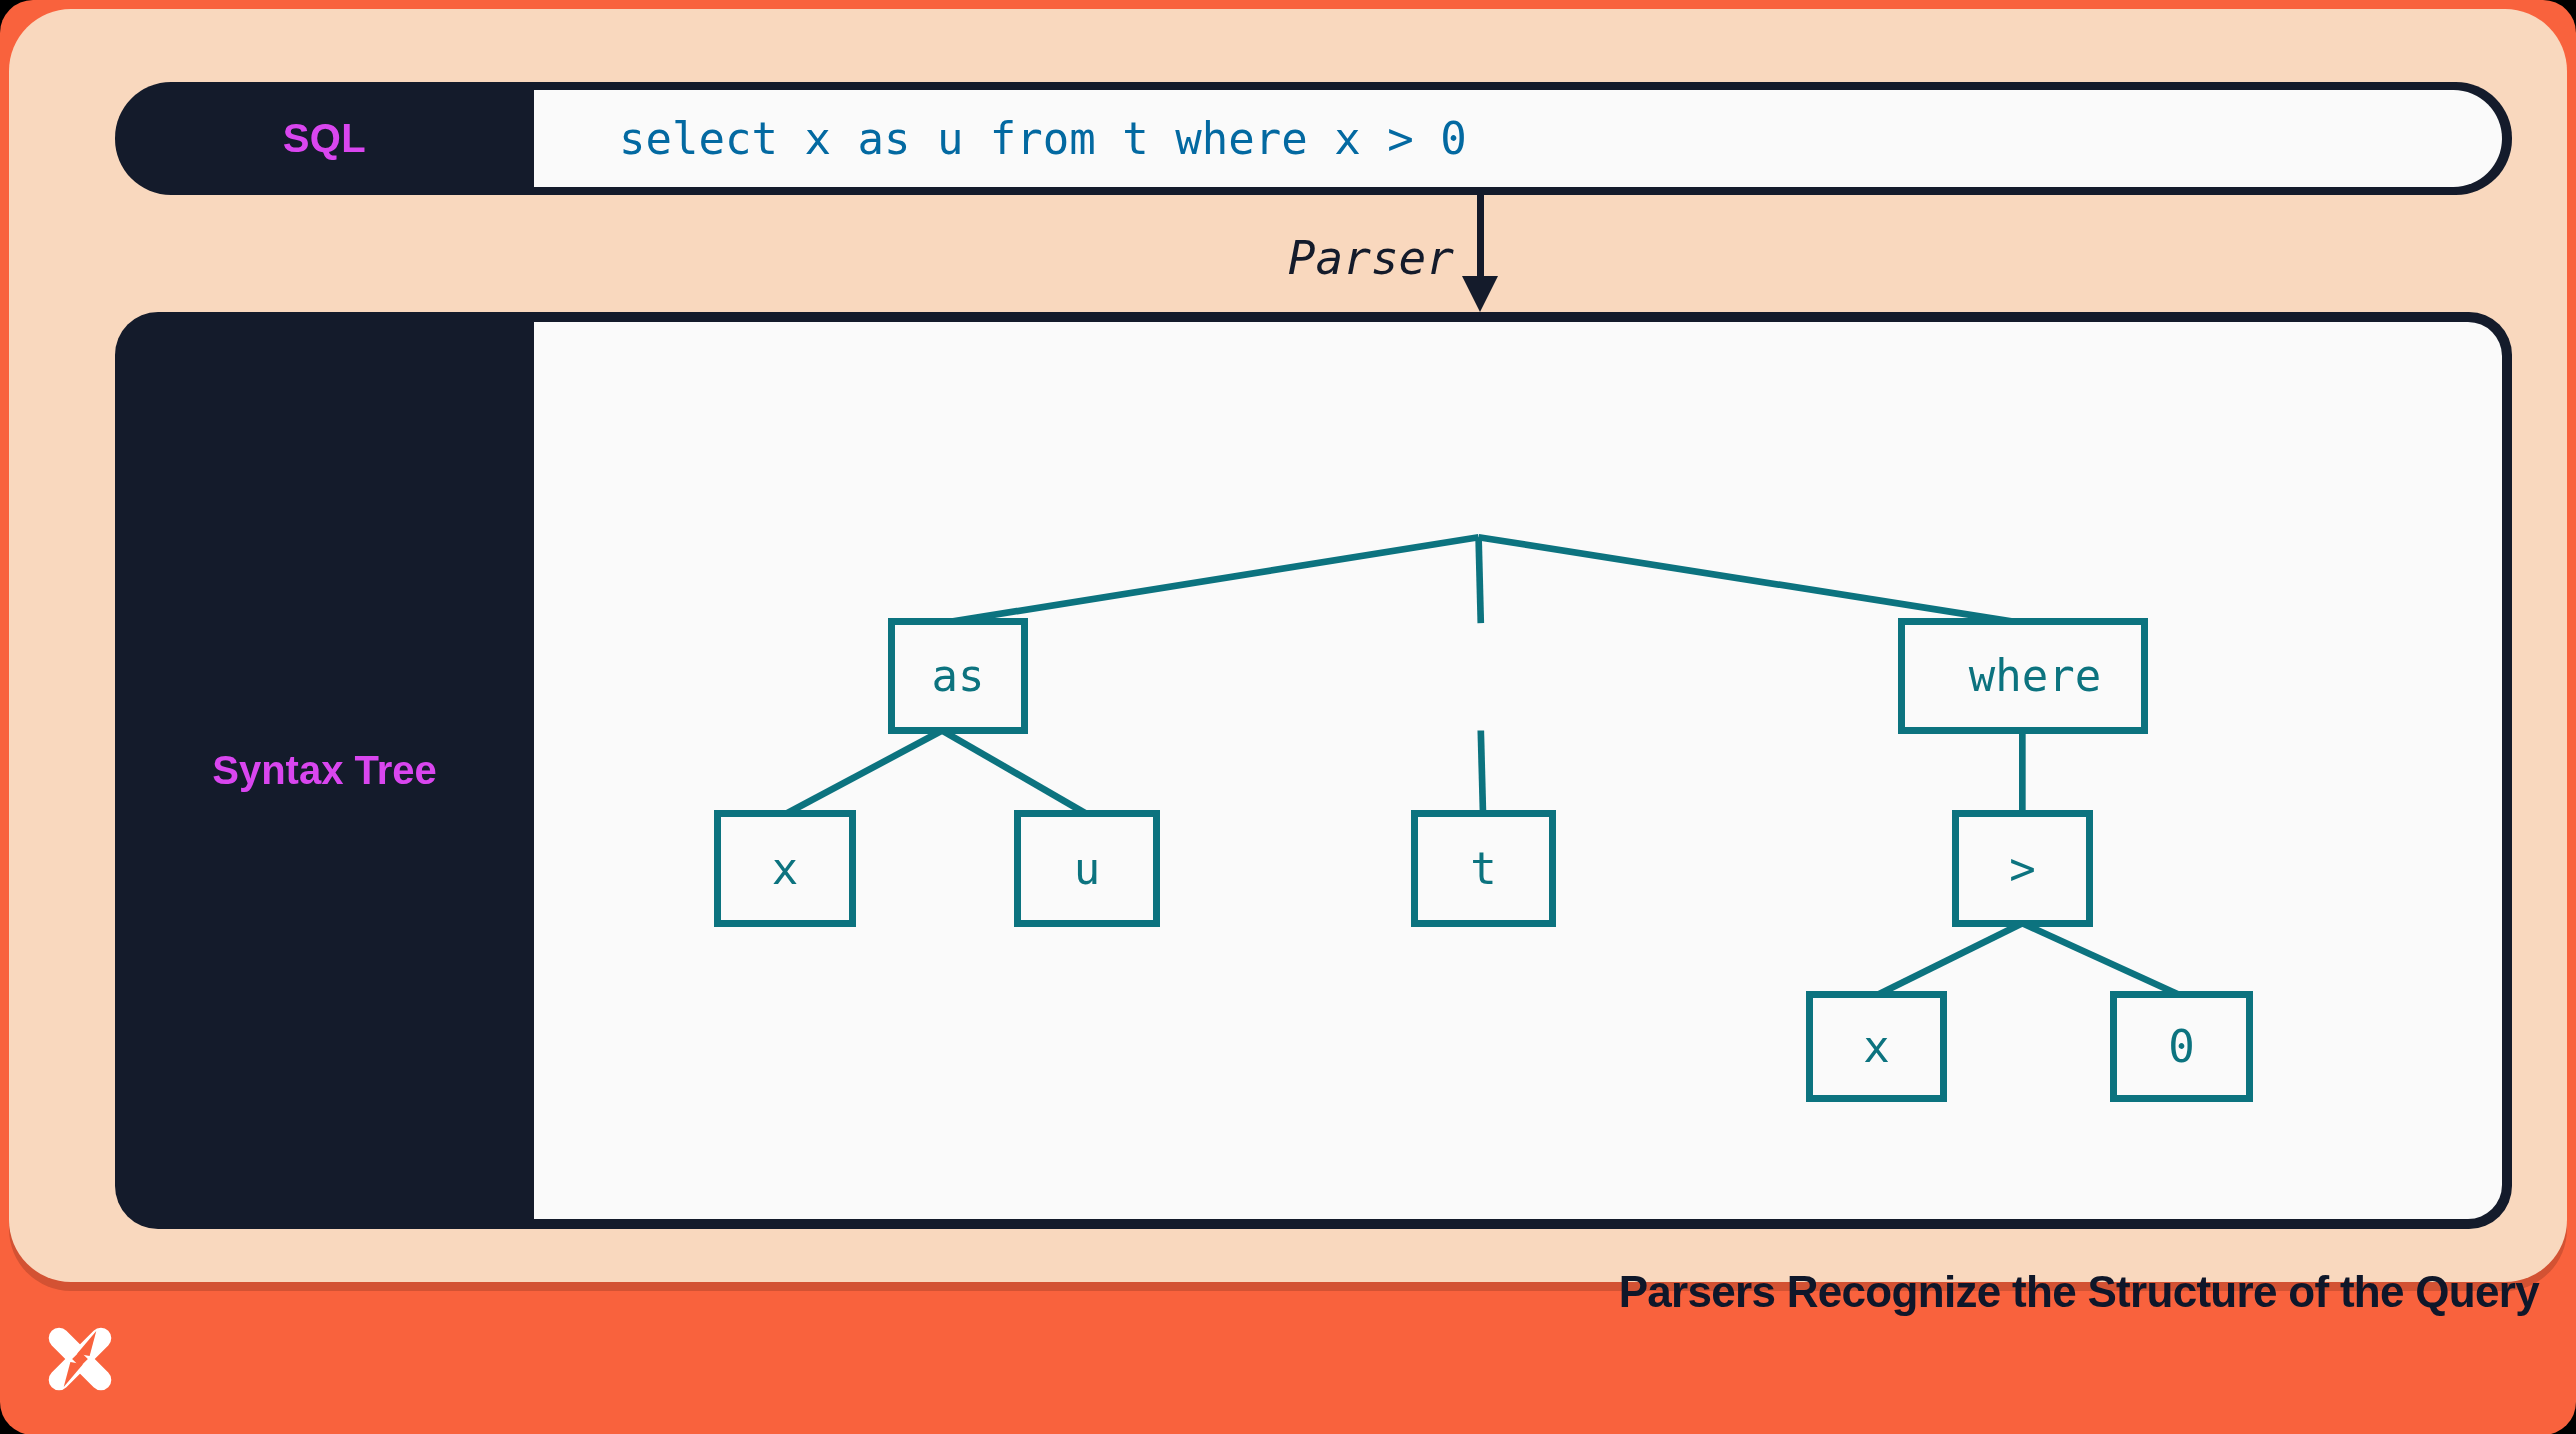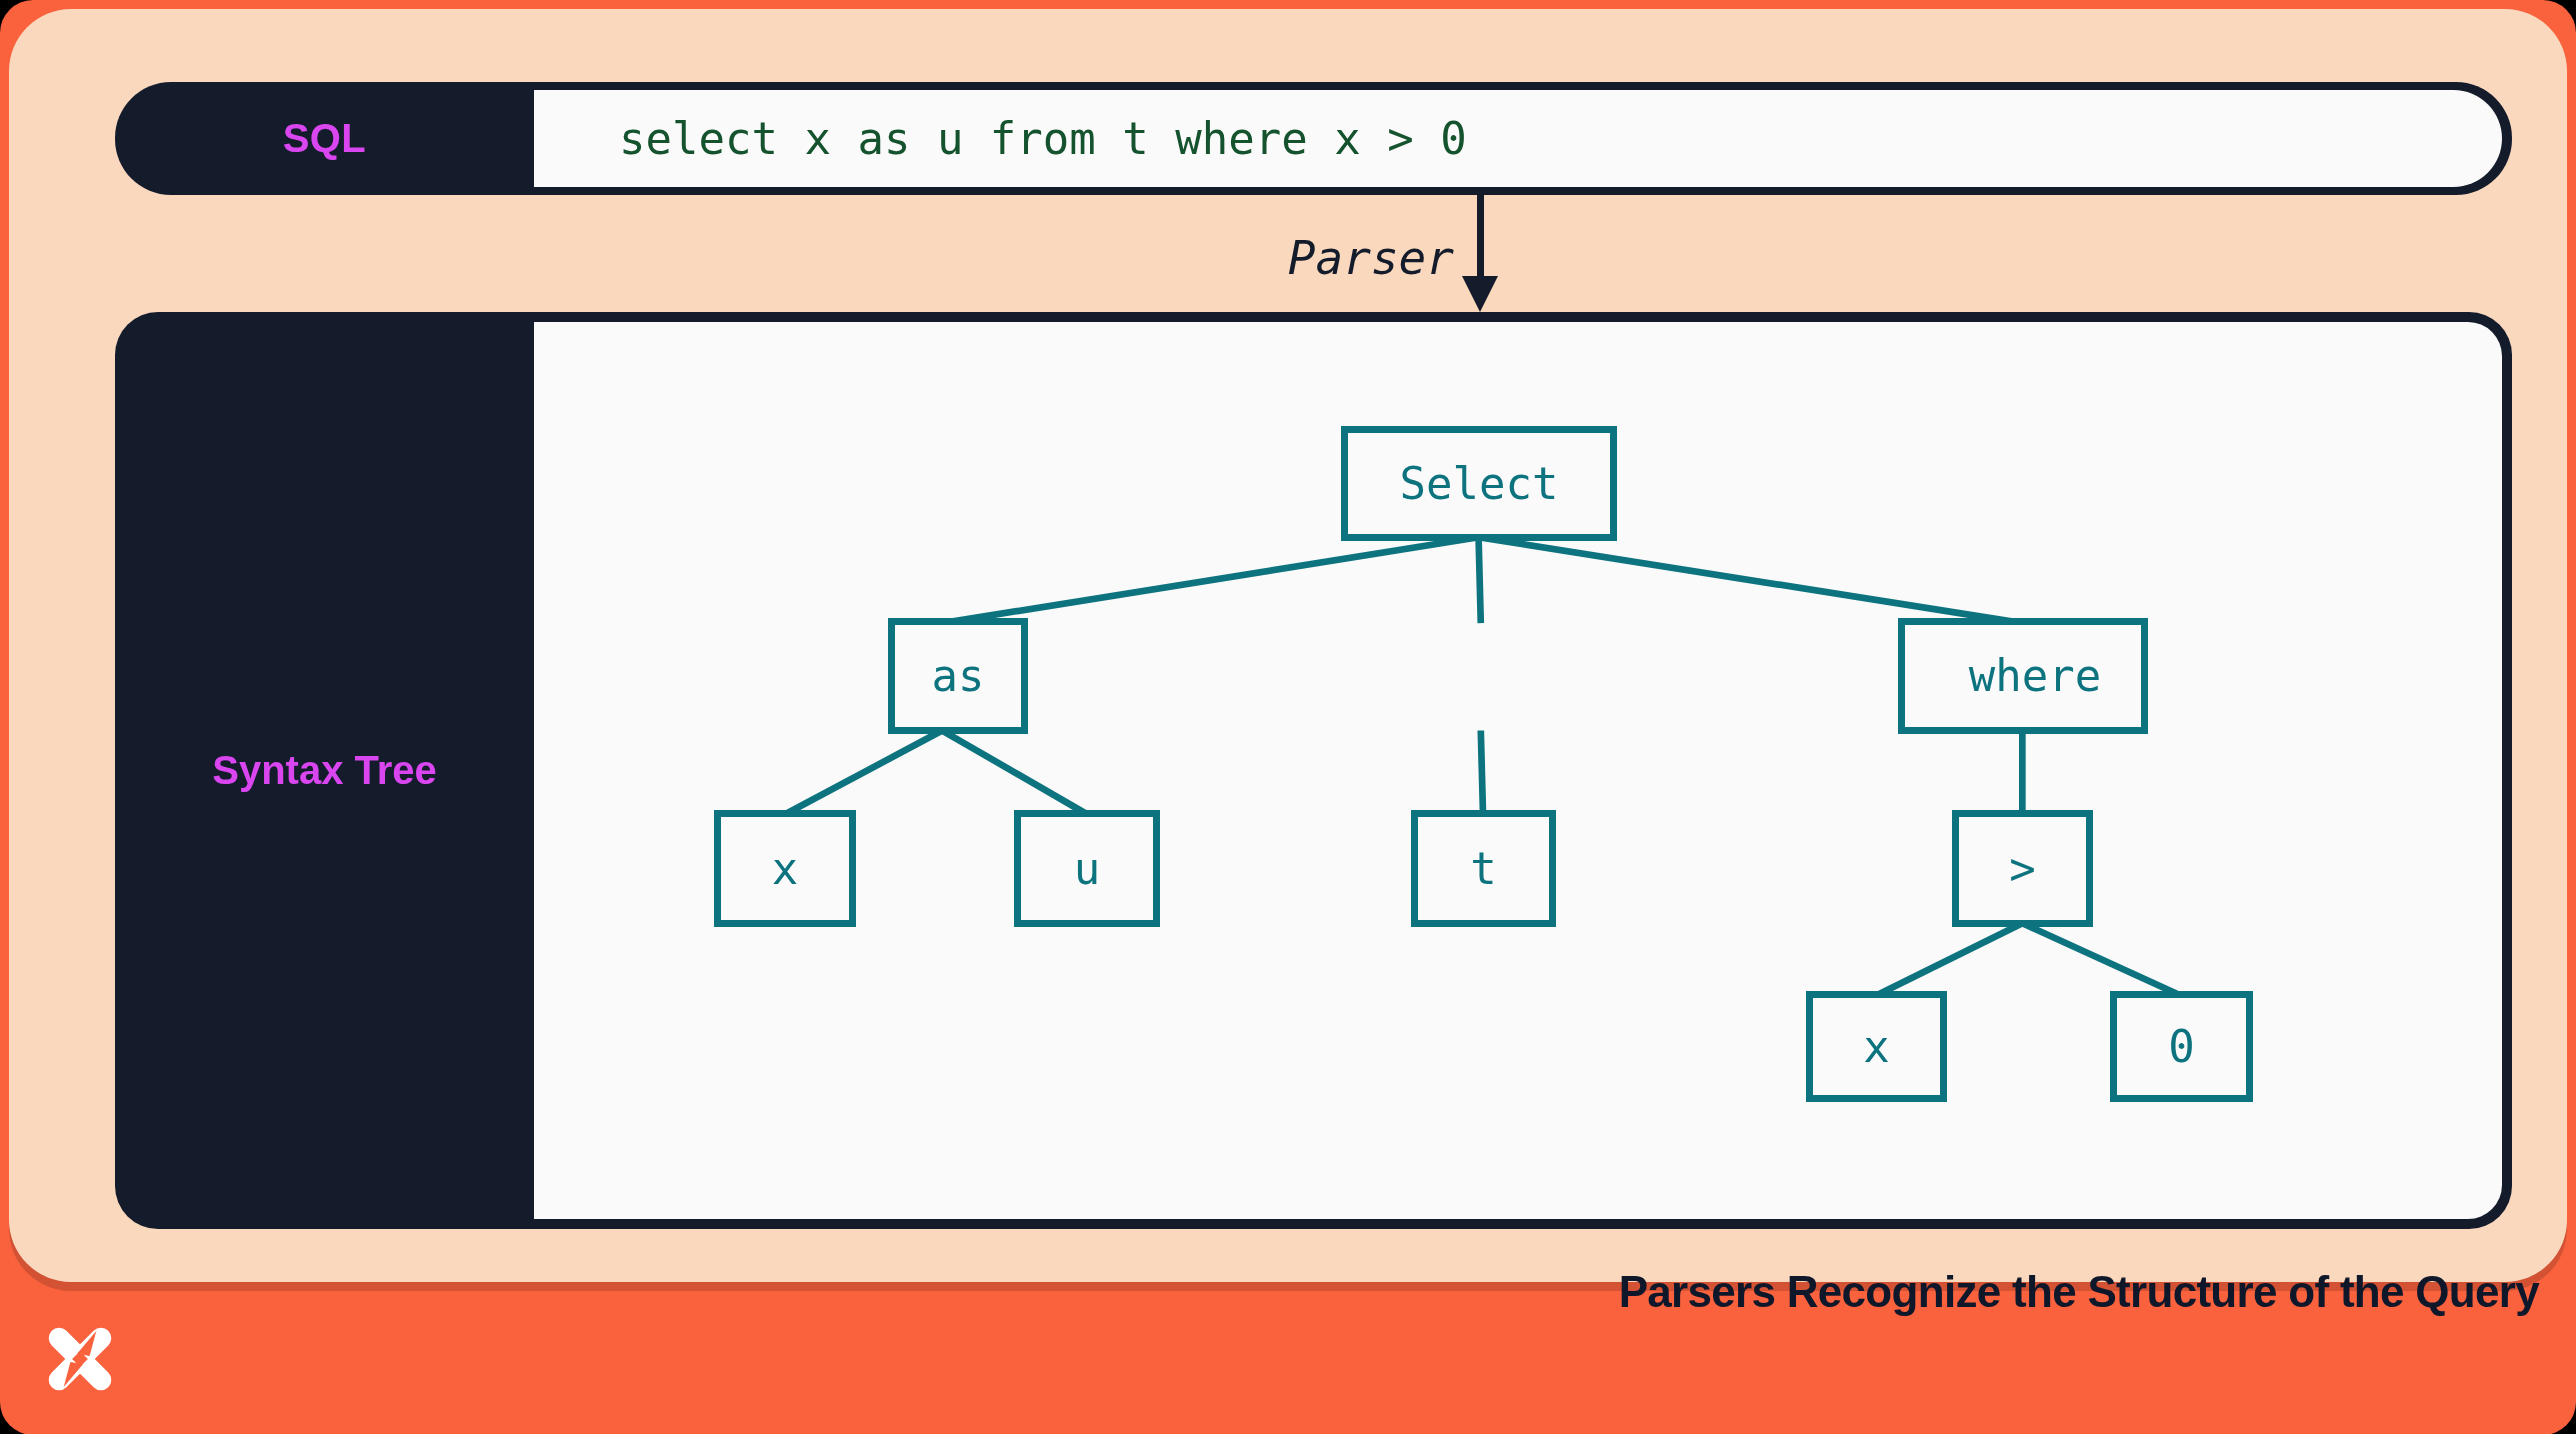--- a/index.html
+++ b/index.html
@@ -44,21 +44,21 @@
     position: absolute;
     left: 419px; top: 8.2px; right: 9.6px; bottom: 8.2px;
     background: #fafafa;
     border-radius: 0 49px 49px 0;
     display: flex; align-items: center;
     padding-left: 85px;
     box-sizing: border-box;
   }
   .sql-text {
     font-family: "DejaVu Sans Mono", monospace;
-    font-size: 44px; color: #14532d;
+    font-size: 44px; color: #0369a1;
   }
 
   
   .arrow-line {
     position: absolute;
     left: 1468px; top: 185px;
     width: 6.7px; height: 83px;
     background: #141b2b;
   }
   .arrow-head {
@@ -164,21 +164,20 @@
             <line x1="1275" y1="290" x2="551" y2="406"></line>
             <line x1="1275" y1="290" x2="1278" y2="406"></line>
             <line x1="1275" y1="290" x2="2009" y2="406"></line>
             <line x1="551" y1="551" x2="339" y2="664"></line>
             <line x1="551" y1="551" x2="746.5" y2="664"></line>
             <line x1="1278" y1="551" x2="1281" y2="664"></line>
             <line x1="2009" y1="551" x2="2009" y2="664"></line>
             <line x1="2009" y1="811" x2="1811" y2="909"></line>
             <line x1="2009" y1="811" x2="2223.5" y2="909"></line>
           </svg>
-        <div class="node n-select">Select</div>
         <div class="node n-as">as</div>
         <div class="node n-where">where</div>
         <div class="node n-x1">x</div>
         <div class="node n-u">u</div>
         <div class="node n-t">t</div>
         <div class="node n-gt">&gt;</div>
         <div class="node n-x2">x</div>
         <div class="node n-zero">0</div>
       </div>
     </div>

